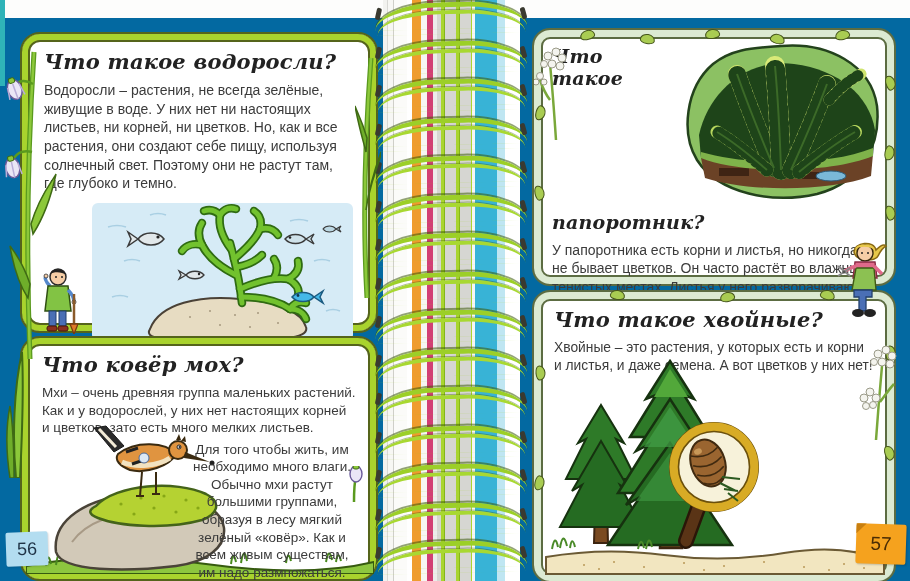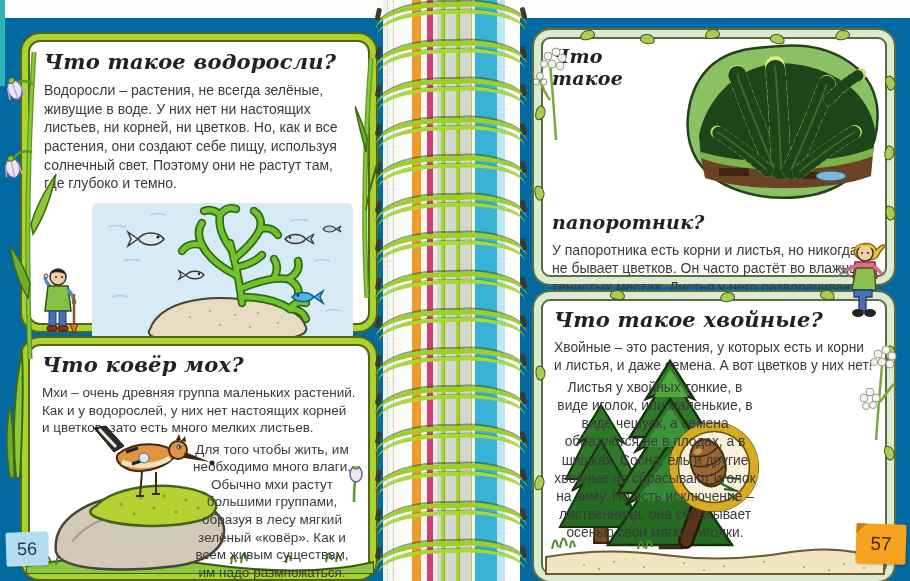--- a/index.html
+++ b/index.html
@@ -387,21 +387,20 @@
         </svg>
       </div>
       <h2 class="ptitle">Что такое папоротник?</h2>
       <p class="pbody"><span>У папоротника есть корни и листья, но никогда не бывает цветков. Он часто растёт во влажных тенистых местах. Листья у него</span>
         <span>разворачиваются постепенно и растут своей верхушкой, что не очень-то похоже на настоящие листья. Размножаются папоротники спорами.</span></p>
     </article>
 
     <article class="panel sage" id="panel-conifer">
       <h2 class="ptitle">Что такое хвойные?</h2>
       <p class="pbody">Хвойные – это растения, у которых есть и корни и листья, и даже семена. А вот цветков у них нет!</p>
-      <p class="pbody wrap-conifer">Листья у хвойных тонкие, в виде иголок, или маленькие, в виде чешуек, а семена образуются не в плодах, а в шишках. Сосна, ель и другие хвойные не сбрасывают иголок на зиму. Но есть исключение – лиственница, она сбрасывает осенью свои мягкие иголки.</p>
       <div class="abs" style="left:8px;bottom:28px;width:238px;height:210px;z-index:2">
         <svg width="238" height="210" viewBox="0 0 238 210">
           <g>
             <path d="M52,200 L55,90 L63,90 L66,200 Z" fill="#7a4a21" stroke="#3d2410" stroke-width="2"></path>
             <polygon points="59,62 82,100 74,96 94,136 24,136 44,96 36,100" fill="#2e7a28" stroke="#16320f" stroke-width="2"></polygon>
             <polygon points="59,98 88,148 78,142 100,184 18,184 40,142 30,148" fill="#256b22" stroke="#16320f" stroke-width="2"></polygon>
           </g>
           <g>
             <path d="M118,205 L123,52 L133,52 L140,205 Z" fill="#7a4a21" stroke="#3d2410" stroke-width="2.5"></path>
             <polygon points="128,18 152,56 142,52 168,94 88,94 114,52 104,56" fill="#2e7a28" stroke="#16320f" stroke-width="2.5"></polygon>

